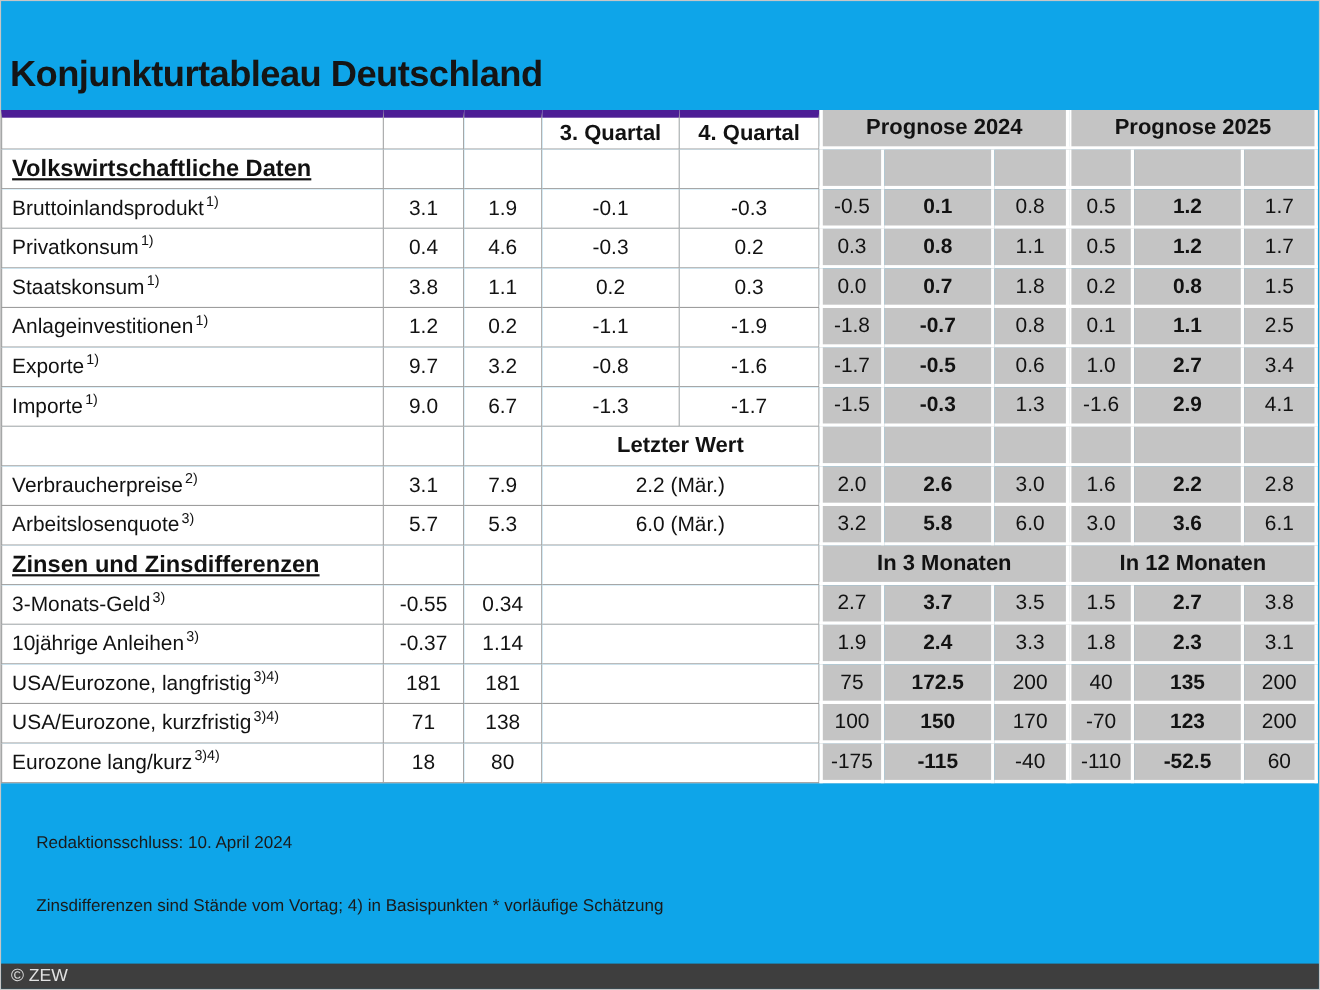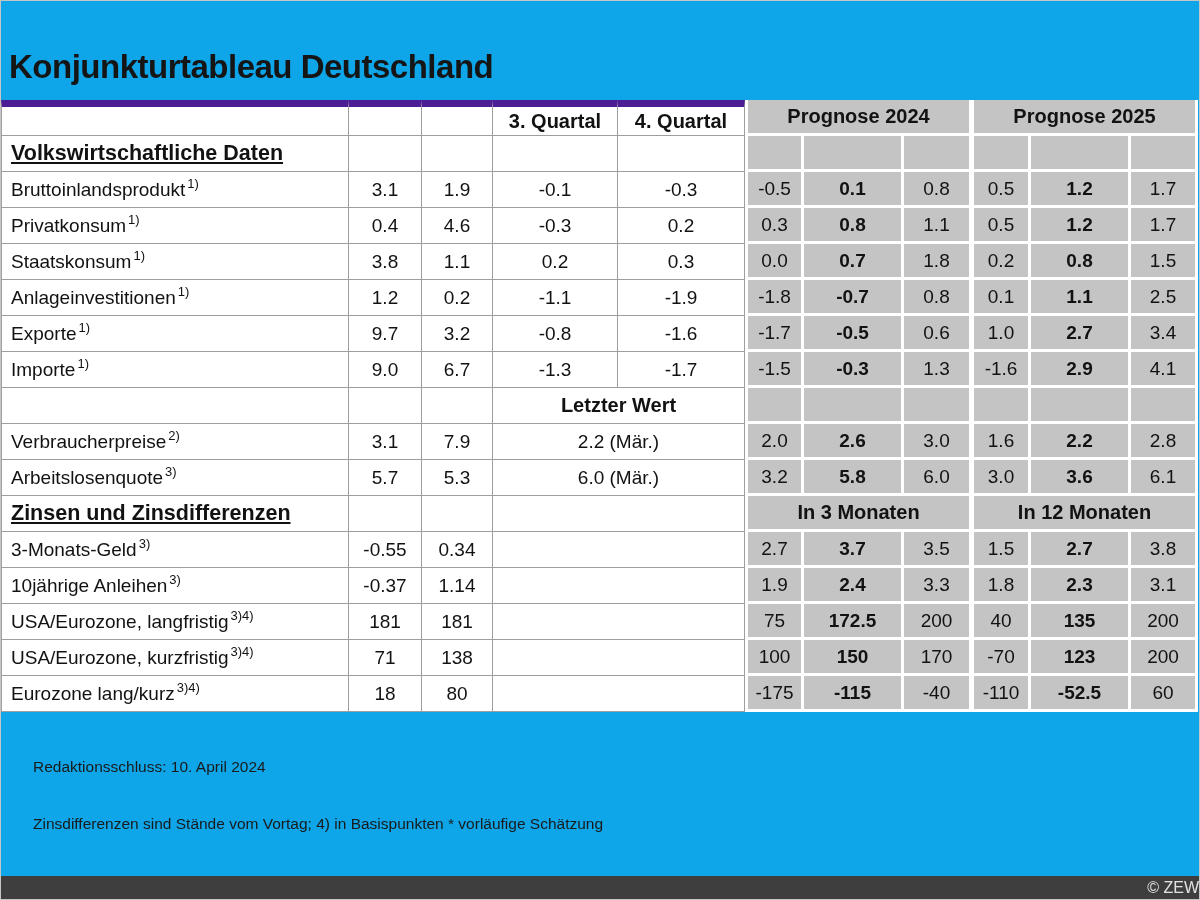--- a/index.html
+++ b/index.html
@@ -31,21 +31,21 @@
   td.hdr{font-weight:700;font-size:20px;}
   td.med{font-weight:700;}
   sup{font-size:13px;vertical-align:super;line-height:0;margin-left:2px;}
   .footer-note{position:absolute;left:12px;font-size:15.5px;color:#1a1a1a;white-space:nowrap;margin-left:20px;}
   .redaktion{top:757px;}
   .note1{top:786px;}
   .note2{top:814px;}
   .copyright-bar{
     position:absolute;left:0;right:0;bottom:0;height:23px;background:#3e3e3e;
     display:flex;align-items:center;padding-left:9px;box-sizing:border-box;
-    color:#e2e2e2;font-size:16px;justify-content:flex-end;
+    color:#e2e2e2;font-size:16px;
   }
 </style>
 </head>
 <body>
 
 <div class="page">
 
   <div class="title">Konjunkturtableau Deutschland</div>
 
   <table class="tableau">

